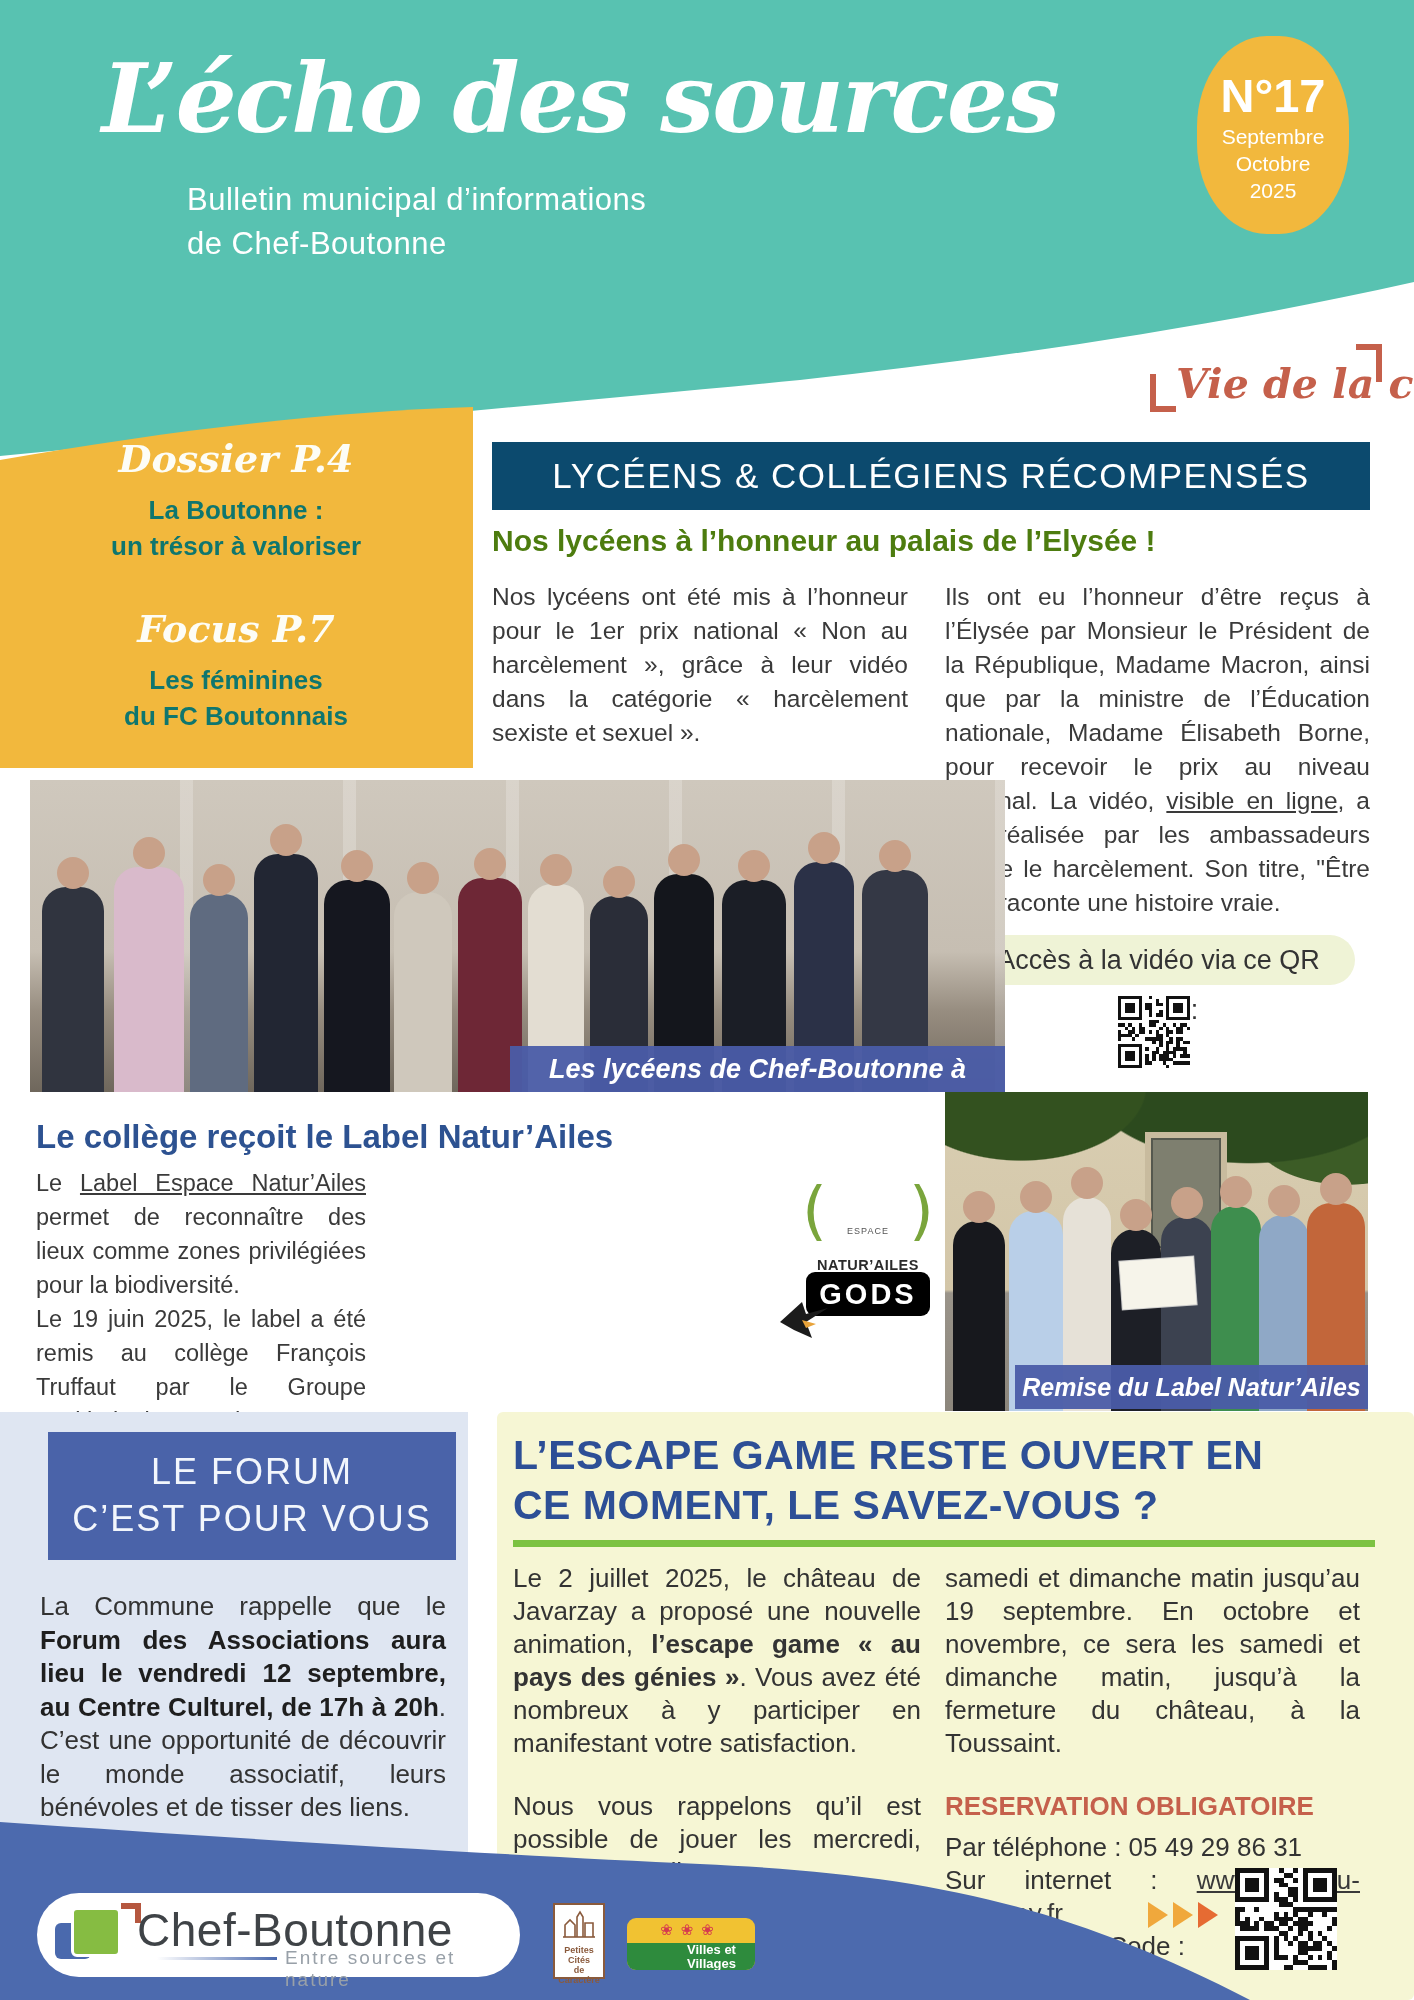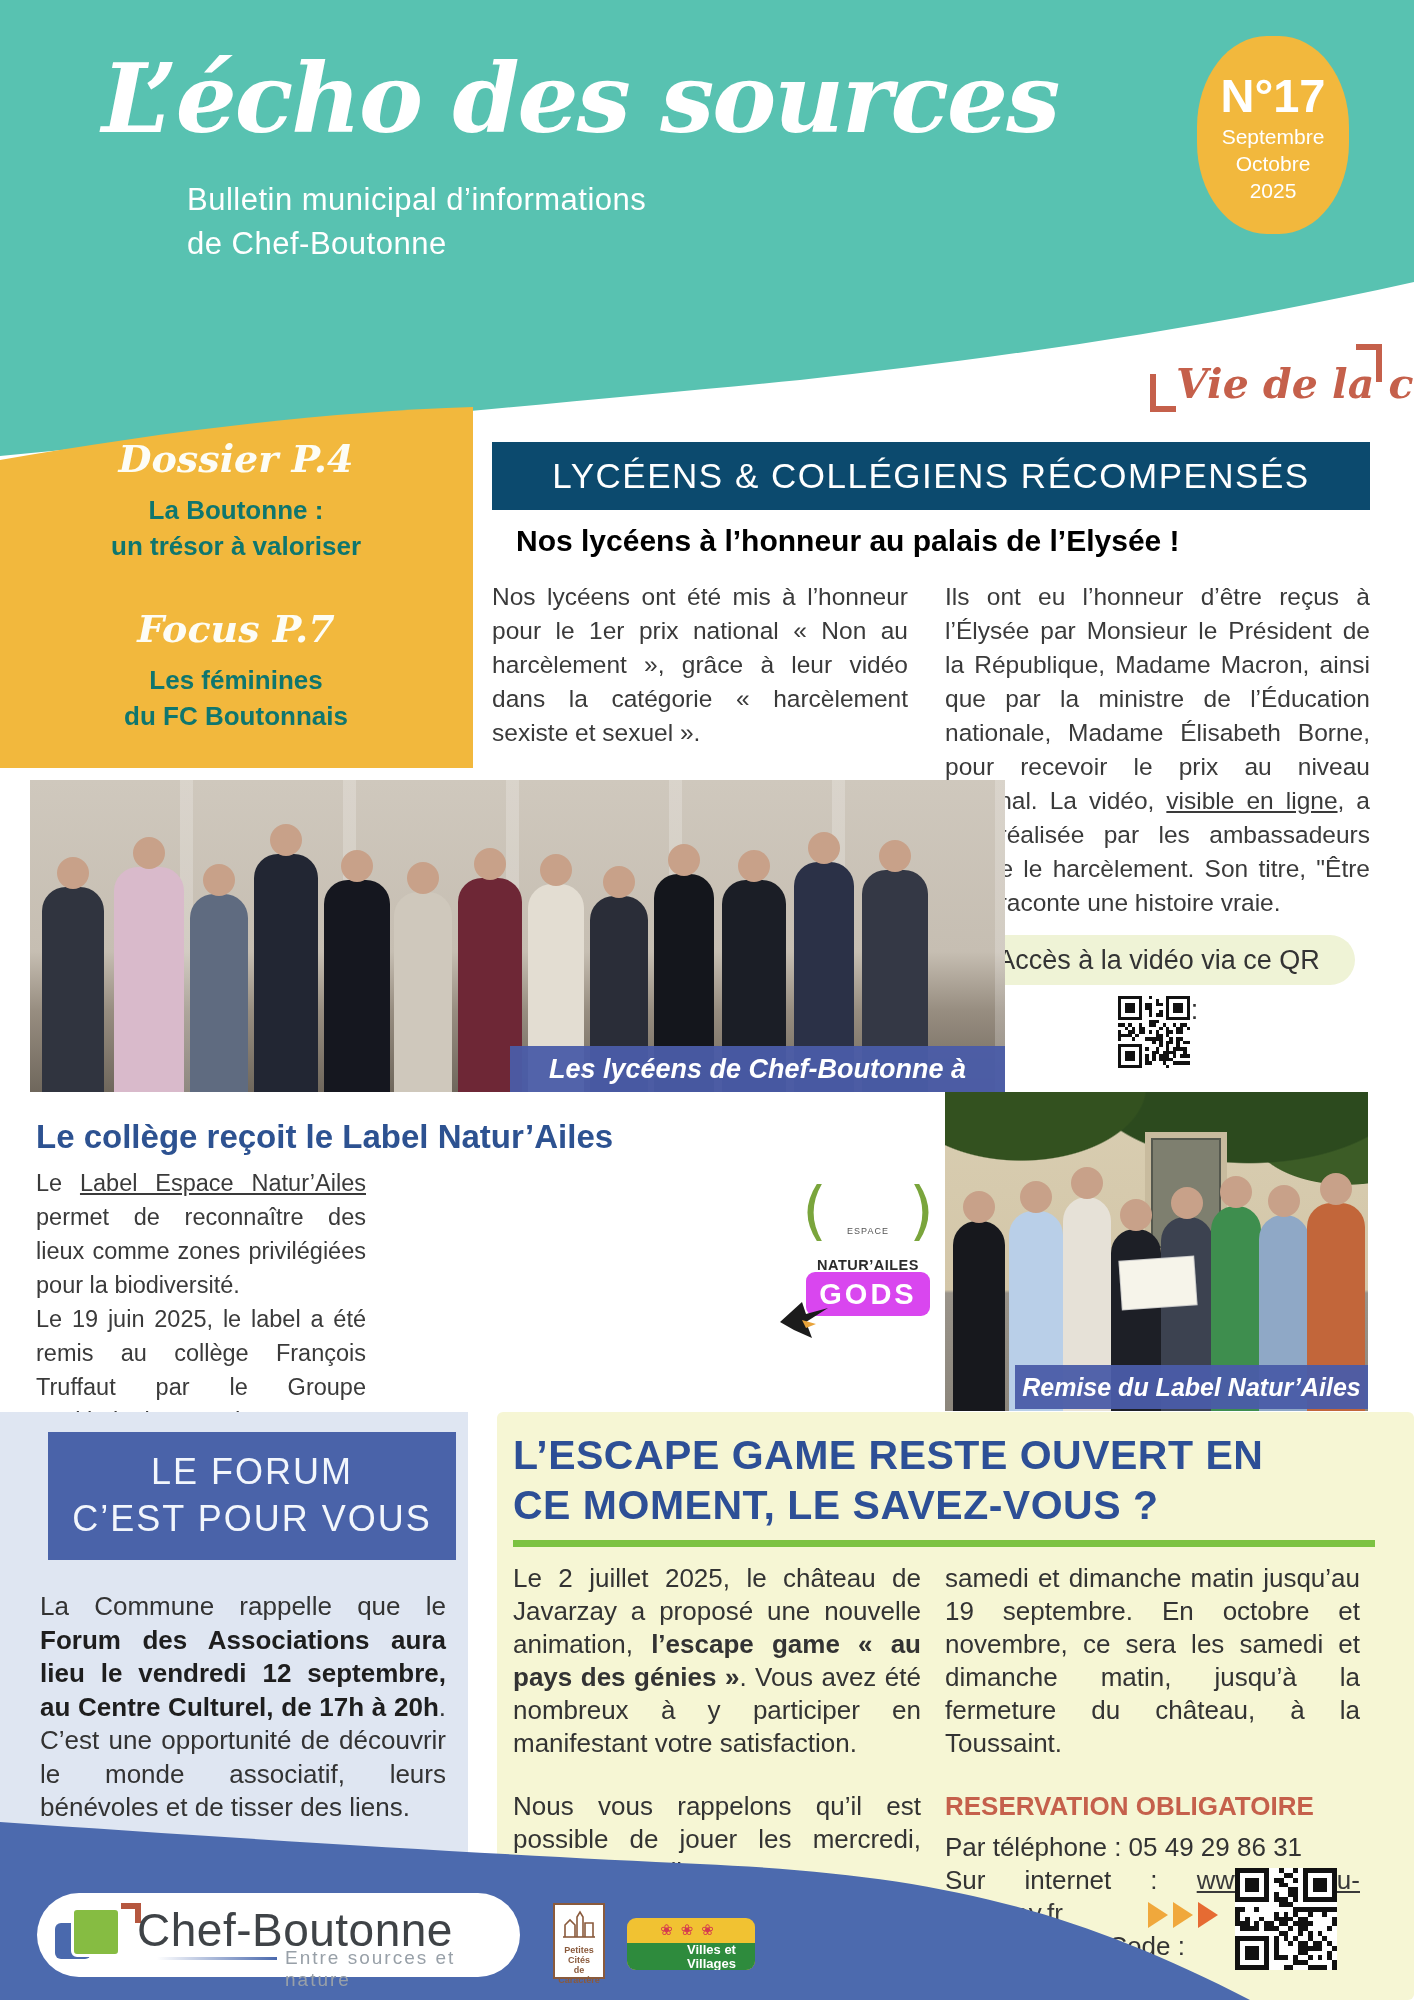--- a/index.html
+++ b/index.html
@@ -24,21 +24,21 @@
   
   .side{left:16px;width:440px;text-align:center;}
   .script{font-family:"DejaVu Serif",serif;font-style:italic;font-weight:700;color:#FDFDF6;font-size:38px;}
   .side-title{color:#0f766e;font-size:26px;font-weight:700;line-height:36px;}
   .sd-label{top:436px;font-style:italic;} .sd-1{top:492px;} .sd-2{top:528px;}
   .fc-label{top:606px;} .fc-1{top:662px;} .fc-2{top:698px;}
 
   
   .banner{left:492px;top:442px;width:878px;height:68px;background:#0c4a6e;color:#fff;
     text-align:center;line-height:68px;font-size:35px;letter-spacing:1.5px;}
-  .subhead{left:492px;top:524px;font-size:30px;font-weight:700;color:#000000;margin-left:24px;}
+  .subhead{left:492px;top:524px;font-size:30px;font-weight:700;color:#4d7c0f;}
   .coltxt{font-size:24.5px;line-height:34px;color:#3a3a3a;text-align:justify;}
   .a1c1{left:492px;top:580px;width:416px;}
   .a1c2{left:945px;top:580px;width:425px;}
   .body-link{color:#3a3a3a;text-decoration:underline;}
 
   .qr-pill{left:962px;top:935px;width:393px;height:50px;background:#EFF3D6;border-radius:25px;
     text-align:center;line-height:50px;font-size:27px;color:#333;}
   .qr-box{background:#fff;}
 
   
@@ -69,21 +69,21 @@
   .a2-title{left:36px;top:1118px;font-size:33px;font-weight:700;color:#2D5291;}
   .a2c1{left:36px;top:1166px;width:330px;font-size:23.5px;line-height:34px;}
   .a2c2{left:385px;top:1166px;width:545px;font-size:23.5px;line-height:34px;}
   .u{text-decoration:underline;}
   .nat-logo{float:right;width:124px;height:128px;margin:34px 0 0 14px;position:relative;}
   .nat-top{position:relative;text-align:center;height:68px;}
   .paren{position:absolute;top:-6px;font-size:64px;font-weight:400;color:#7AA53C;font-family:"DejaVu Sans",sans-serif;}
   .paren.l{left:-4px;} .paren.r{right:-4px;}
   .nat-esp{padding-top:14px;font-size:9px;letter-spacing:1px;color:#555;}
   .nat-name{font-size:14.5px;font-weight:700;color:#2b2b2b;letter-spacing:.5px;}
-  .nat-gods{margin-top:4px;height:44px;background:#d946ef;border-radius:9px;color:#fff;
+  .nat-gods{margin-top:4px;height:44px;background:#000000;border-radius:9px;color:#fff;
     text-align:center;line-height:44px;font-size:29px;font-weight:700;letter-spacing:3px;}
   .bird{position:absolute;left:-30px;bottom:-12px;}
 
   
   .forum{left:0;top:1412px;width:468px;height:488px;background:#DFE6F2;}
   .forum-head{position:absolute;left:48px;top:20px;width:408px;height:128px;background:#4A63A9;
     color:#F2F6FC;text-align:center;font-size:36px;line-height:47px;letter-spacing:2px;padding-top:16px;
     box-sizing:border-box;}
   .forum-body{position:absolute;left:40px;top:178px;width:406px;font-size:26px;line-height:33.5px;
     color:#333;text-align:justify;}

